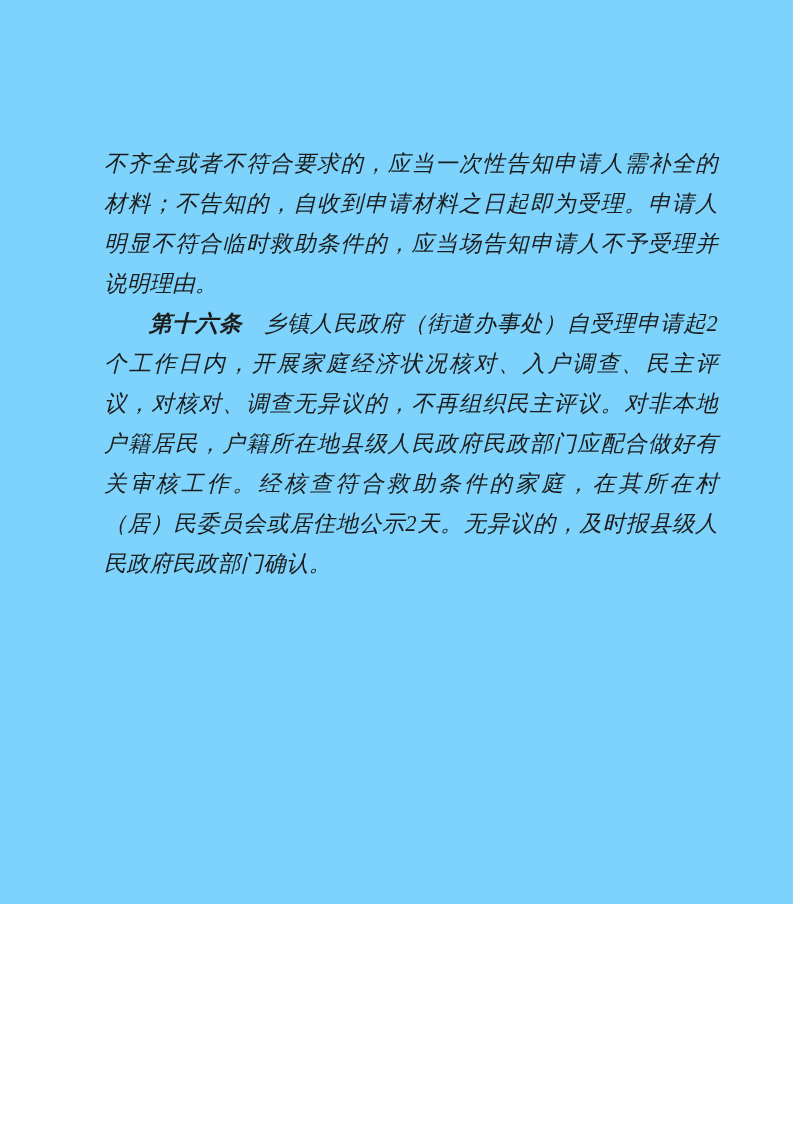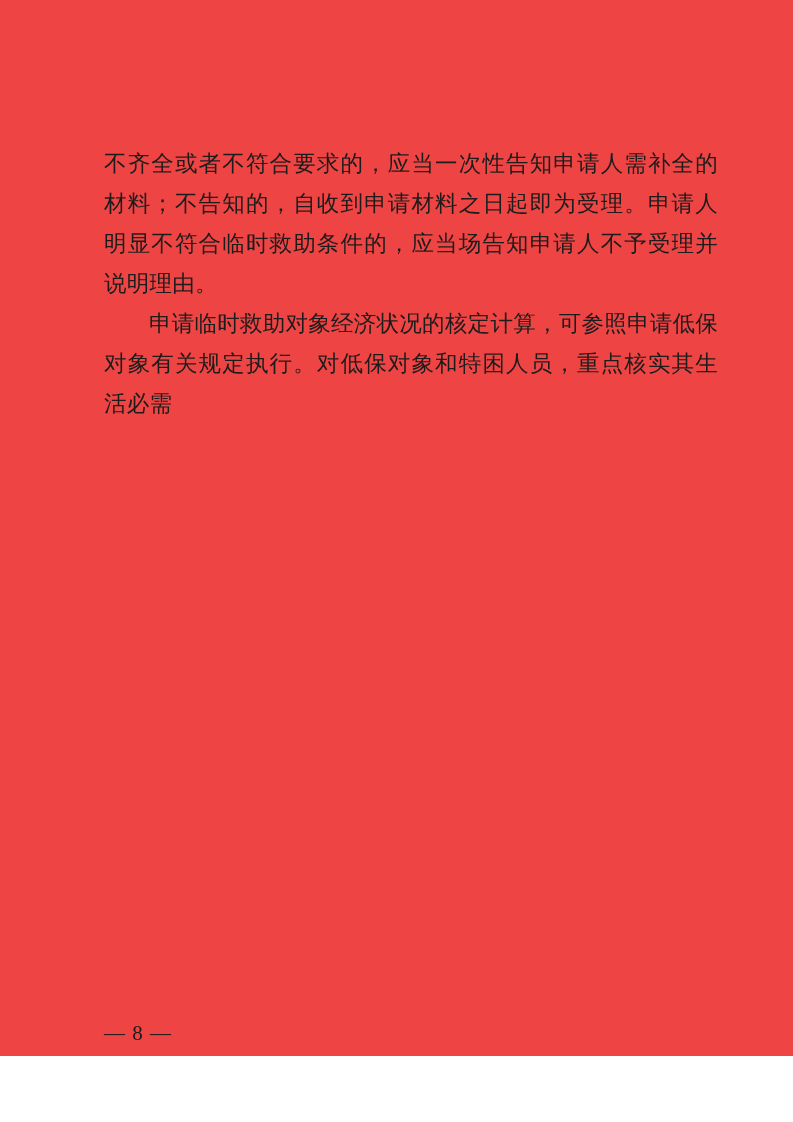--- a/index.html
+++ b/index.html
@@ -1,24 +1,25 @@
 <!DOCTYPE html>
 <html><head>
 <meta charset="utf-8">
 <style>
   html, body { margin: 0; padding: 0; }
   body { background: #ffffff; }
   .page {
     position: relative;
     width: 793px;
-    height: 1056px;
-    background: #ef4444;
+    height: 904px;
+    background: #7dd3fc;
     overflow: hidden;
     font-family: "Liberation Serif", "DejaVu Serif", serif;
     color: #1c1c1c;
+    font-style: italic;
   }
   .content {
     position: absolute;
     left: 104px;
     top: 144px;
     width: 614px;
   }
   .content p {
     margin: 0;
     font-size: 22.5px;
@@ -41,16 +42,18 @@
     letter-spacing: 1px;
     color: #1c1c1c;
   }
 </style>
 </head>
 <body>
 
 <div class="page">
   <div class="content">
     <p>不齐全或者不符合要求的，应当一次性告知申请人需补全的材料；不告知的，自收到申请材料之日起即为受理。申请人明显不符合临时救助条件的，应当场告知申请人不予受理并说明理由。</p>
-    <p class="indent">申请临时救助对象经济状况的核定计算，可参照申请低保对象有关规定执行。对低保对象和特困人员，重点核实其生活必需</p>
+    <p class="indent">
+      <span class="article-lead">第十六条</span><span>乡镇人民政府（街道办事处）自受理申请起2个工作日内，开展家庭经济状况核对、入户调查、民主评议，对核对、调查无异议的，不再组织民主评议。对非本地户籍居民，户籍所在地县级人民政府民政部门应配合做好有关审核工作。经核查符合救助条件的家庭，在其所在村（居）民委员会或居住地公示2天。无异议的，及时报县级人民政府民政部门确认。</span>
+    </p>
   </div>
   <div class="footer">— 8 —</div>
 </div>
 
 </body></html>

